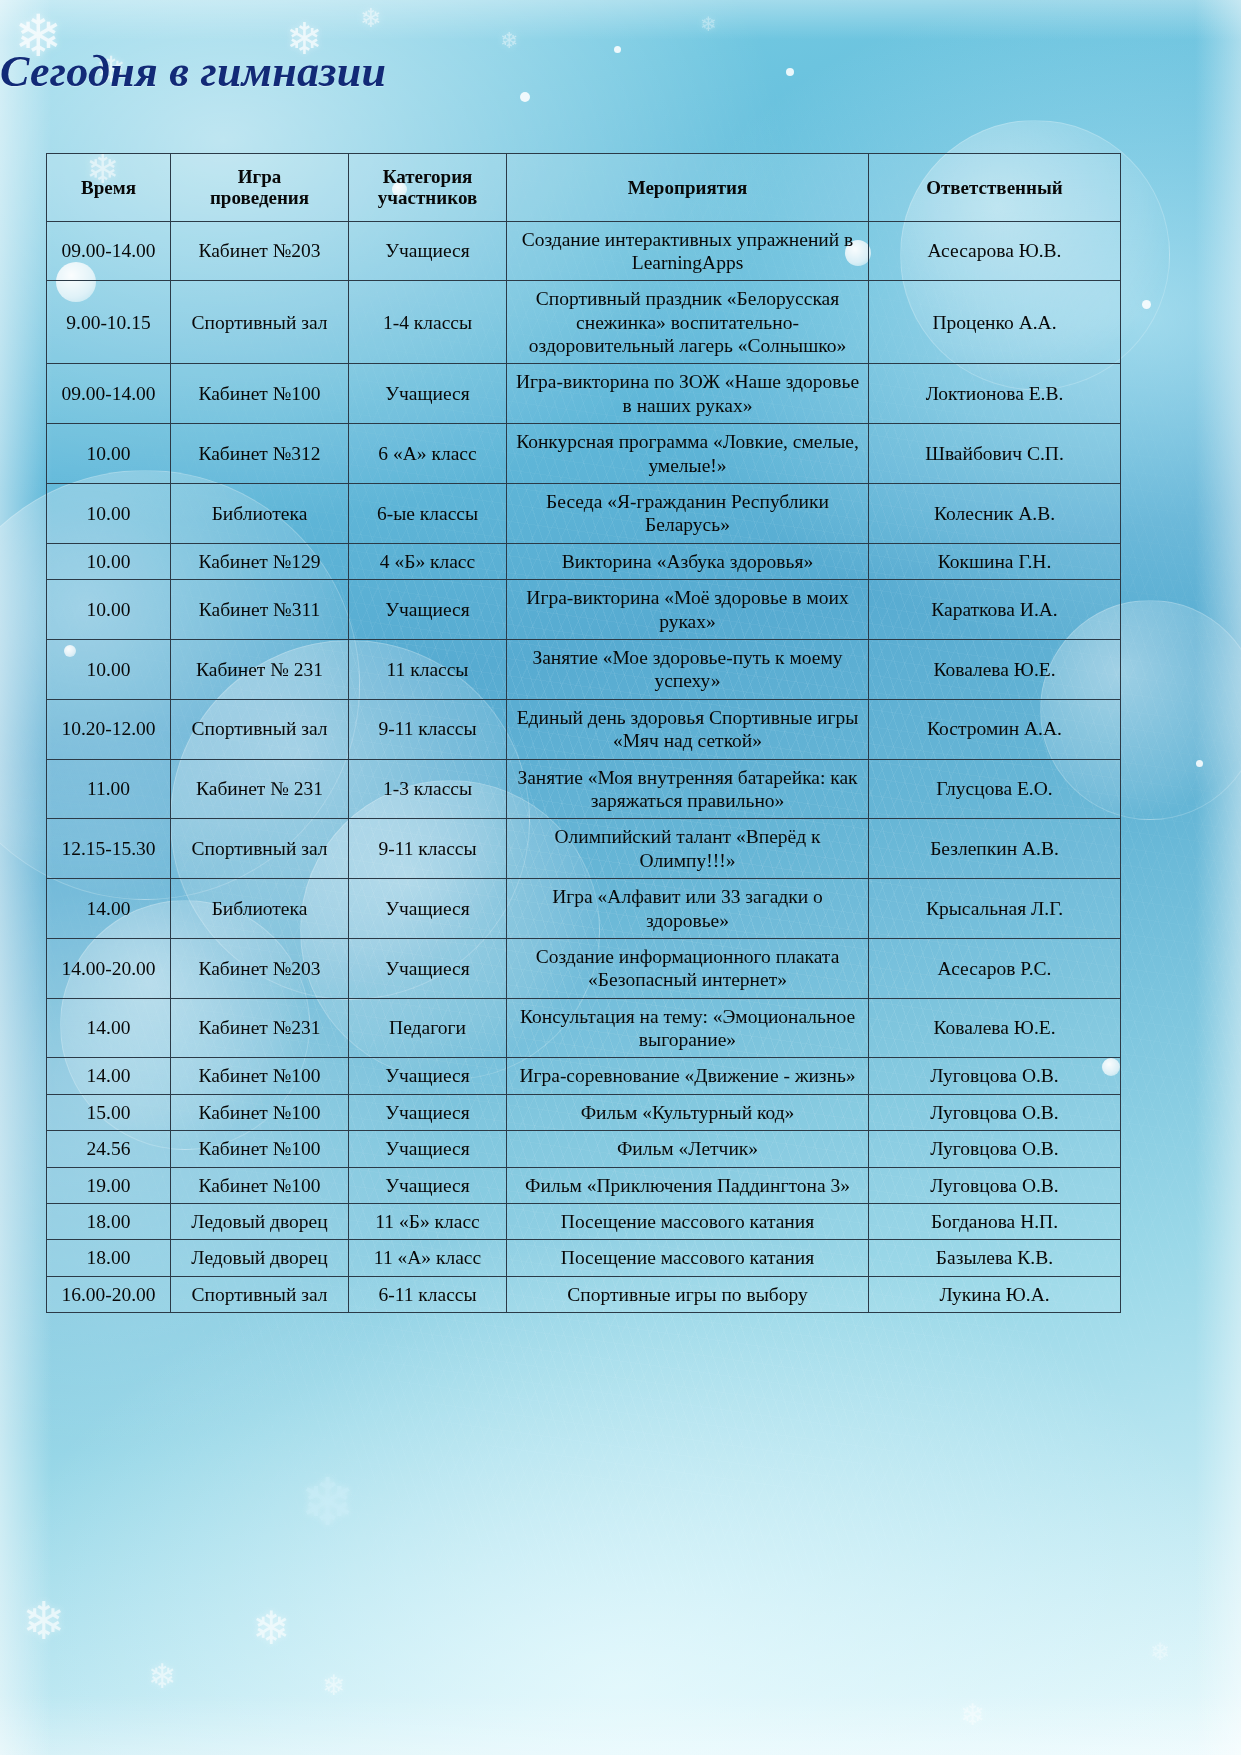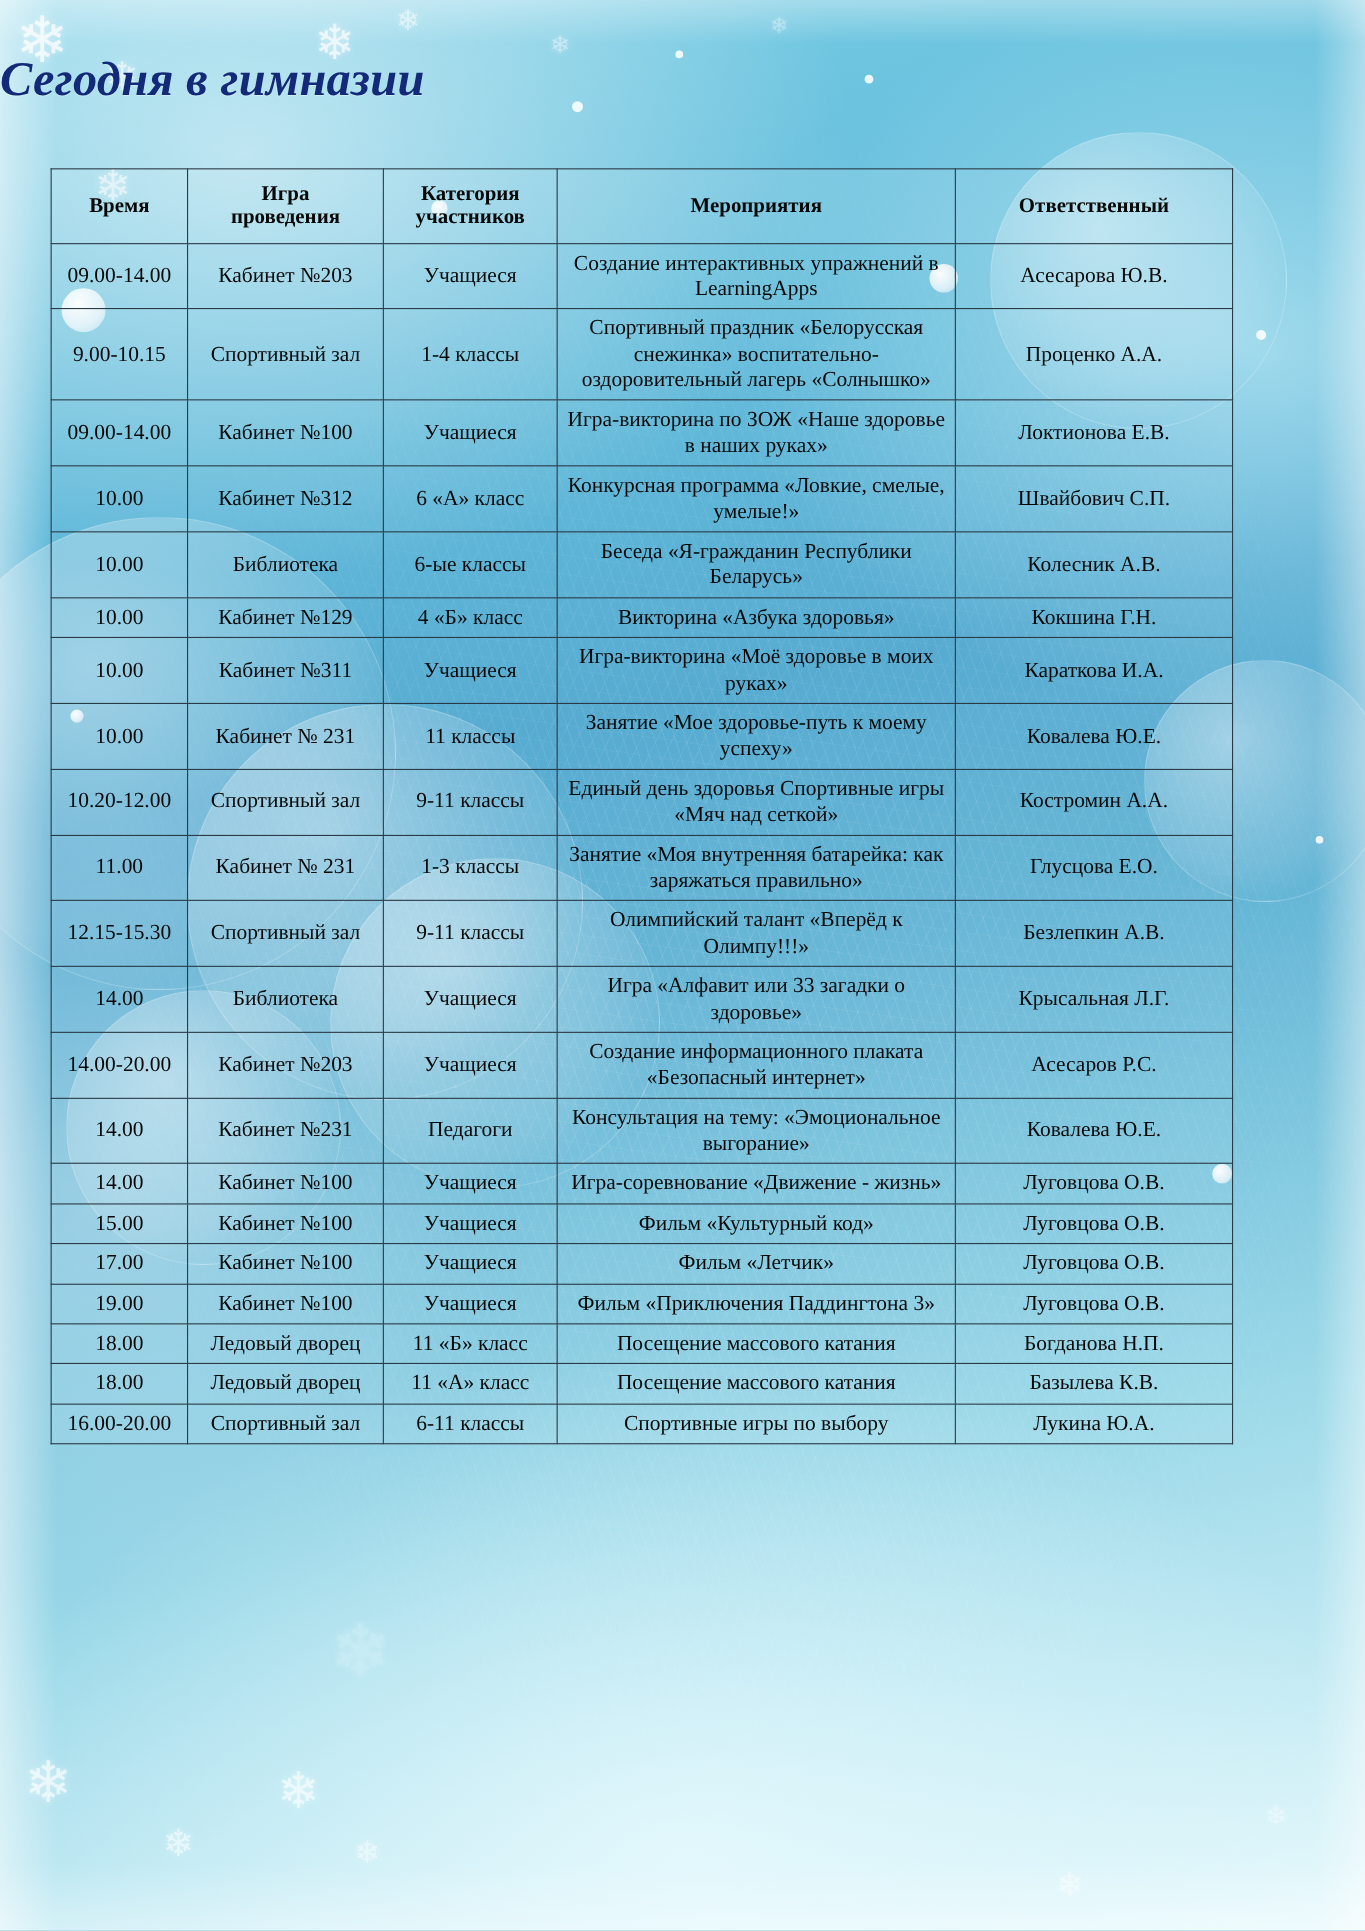--- a/index.html
+++ b/index.html
@@ -320,21 +320,21 @@
           <td class="cell-resp">Луговцова О.В.</td>
         </tr>
         <tr>
           <td class="cell-time">15.00</td>
           <td class="cell-place">Кабинет №100</td>
           <td class="cell-cat">Учащиеся</td>
           <td class="cell-event">Фильм «Культурный код»</td>
           <td class="cell-resp">Луговцова О.В.</td>
         </tr>
         <tr>
-          <td class="cell-time">17.00</td>
+          <td class="cell-time">24.56</td>
           <td class="cell-place">Кабинет №100</td>
           <td class="cell-cat">Учащиеся</td>
           <td class="cell-event">Фильм «Летчик»</td>
           <td class="cell-resp">Луговцова О.В.</td>
         </tr>
         <tr>
           <td class="cell-time">19.00</td>
           <td class="cell-place">Кабинет №100</td>
           <td class="cell-cat">Учащиеся</td>
           <td class="cell-event">Фильм «Приключения Паддингтона 3»</td>

